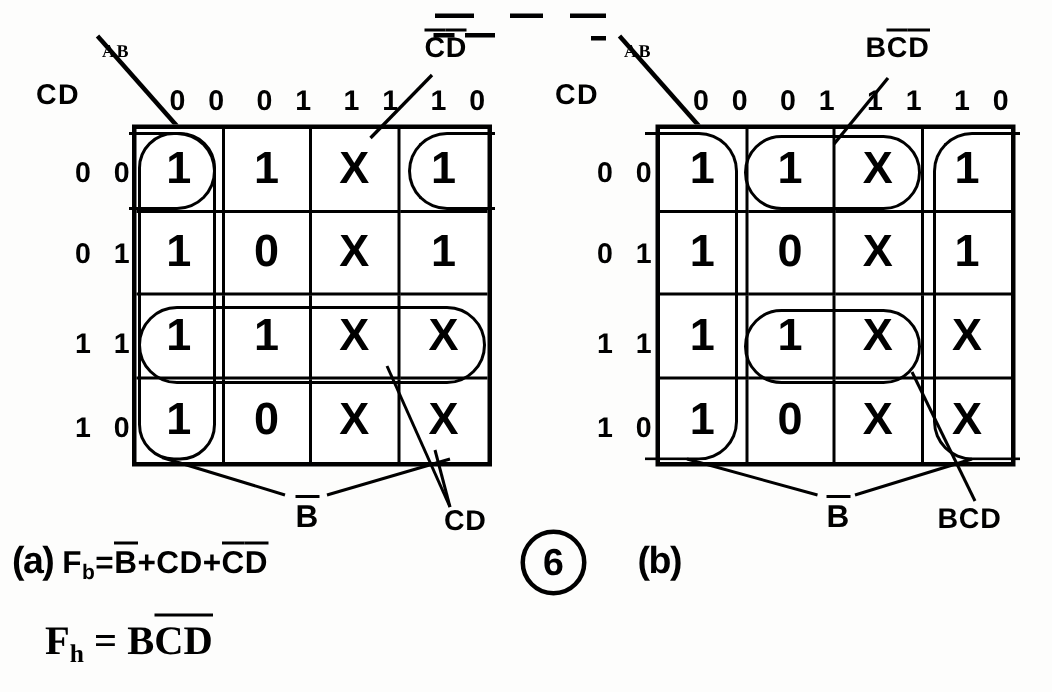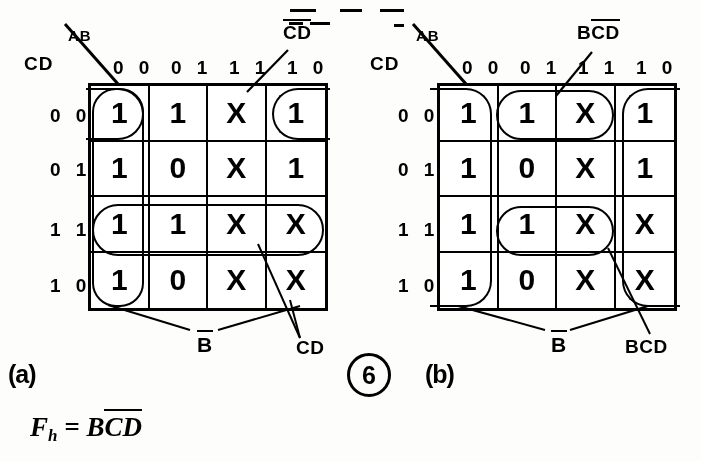--- a/index.html
+++ b/index.html
@@ -19,21 +19,21 @@
   
   .lbl{
     font-family:"Liberation Sans", sans-serif;
     font-weight:700;
     letter-spacing:1px;
     white-space:nowrap;
     line-height:1;
   }
   .hdr-bits{font-size:19px;letter-spacing:5px;font-weight:700;}
   .row-bits{font-size:19px;letter-spacing:5px;font-weight:700;}
-  .axis-ab{font-size:15px;font-weight:700;letter-spacing:1px;}
+  .axis-ab{font-size:12px;font-weight:700;letter-spacing:1px;font-family:Liberation Serif, serif;}
   .axis-cd{font-size:19px;font-weight:700;letter-spacing:1px;}
 
   .cellval{
     font-size:30px;font-weight:700;
     font-family:"Liberation Sans", sans-serif;
     line-height:1;
     display:flex;align-items:center;justify-content:center;
     width:100%;height:100%;
   }
 
@@ -84,21 +84,21 @@
 
   
   .formula{font-size:21px;font-weight:700;white-space:nowrap;letter-spacing:0.3px;}
   .formula .sub{font-size:14px;vertical-align:-4px;font-weight:700;}
   .tag{font-size:25px;font-weight:900;letter-spacing:-1px;}
   .circled{
     width:38px;height:38px;border:3.5px solid #000;border-radius:50%;
     display:flex;align-items:center;justify-content:center;
     font-size:25px;font-weight:700;
   }
-  .bottomformula{font-family:"Liberation Serif", serif;font-size:27px;font-weight:700;white-space:nowrap;font-style:italic;}
+  .bottomformula{font-family:"Liberation Serif", serif;font-size:27px;font-weight:700;white-space:nowrap;}
   .bottomformula .sub{font-size:17px;vertical-align:-5px;}
 
   
   .artifact{position:absolute;background:#000;height:3px;}
 </style>
 </head>
 <body>
 
 <div class="page">
 
@@ -312,20 +312,23 @@
   <div class="abs anno" style="left:551px;top:333px;font-size:21px;">
     <span class="ovl">B</span>
   </div>
 
   <div class="abs anno" style="left:625px;top:336px;">
     <span>BCD</span>
   </div>
 
   <div class="abs" style="left:8px;top:360px;display:flex;align-items:baseline;gap:6px;">
     <span class="tag">(a)</span>
+    <span class="formula">
+      <span>F</span><span class="sub">b</span><span>=</span><span class="ovl">B</span>+<span>CD</span>+<span class="ovl">C</span><span class="ovl">D</span>
+    </span>
   </div>
 
   <div class="abs circled" style="left:347px;top:353px;">
     <span>6</span>
   </div>
 
   <div class="abs" style="left:425px;top:360px;display:flex;align-items:baseline;gap:6px;">
     <span class="tag">(b)</span>
   </div>
 

